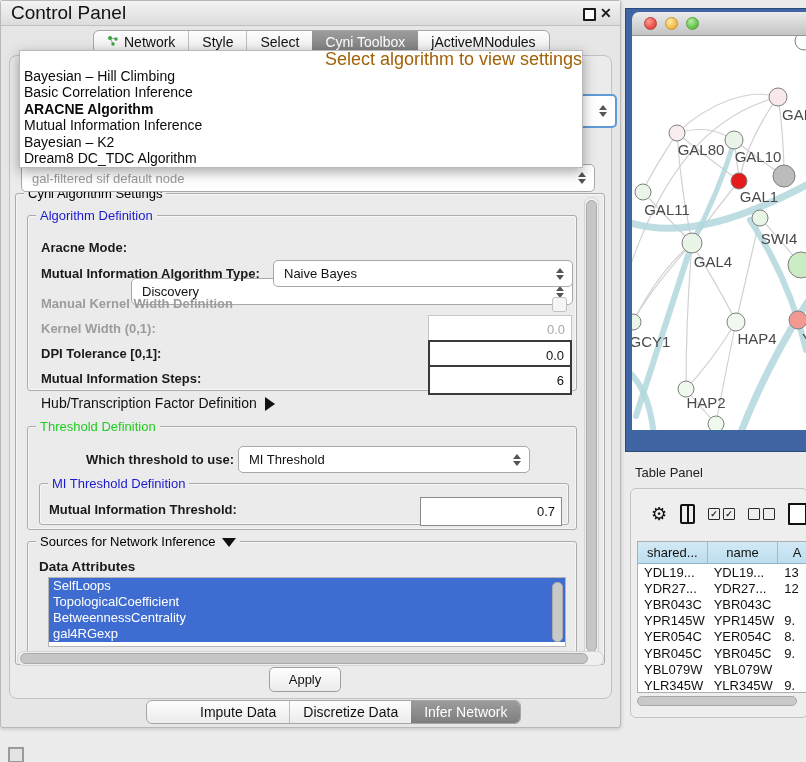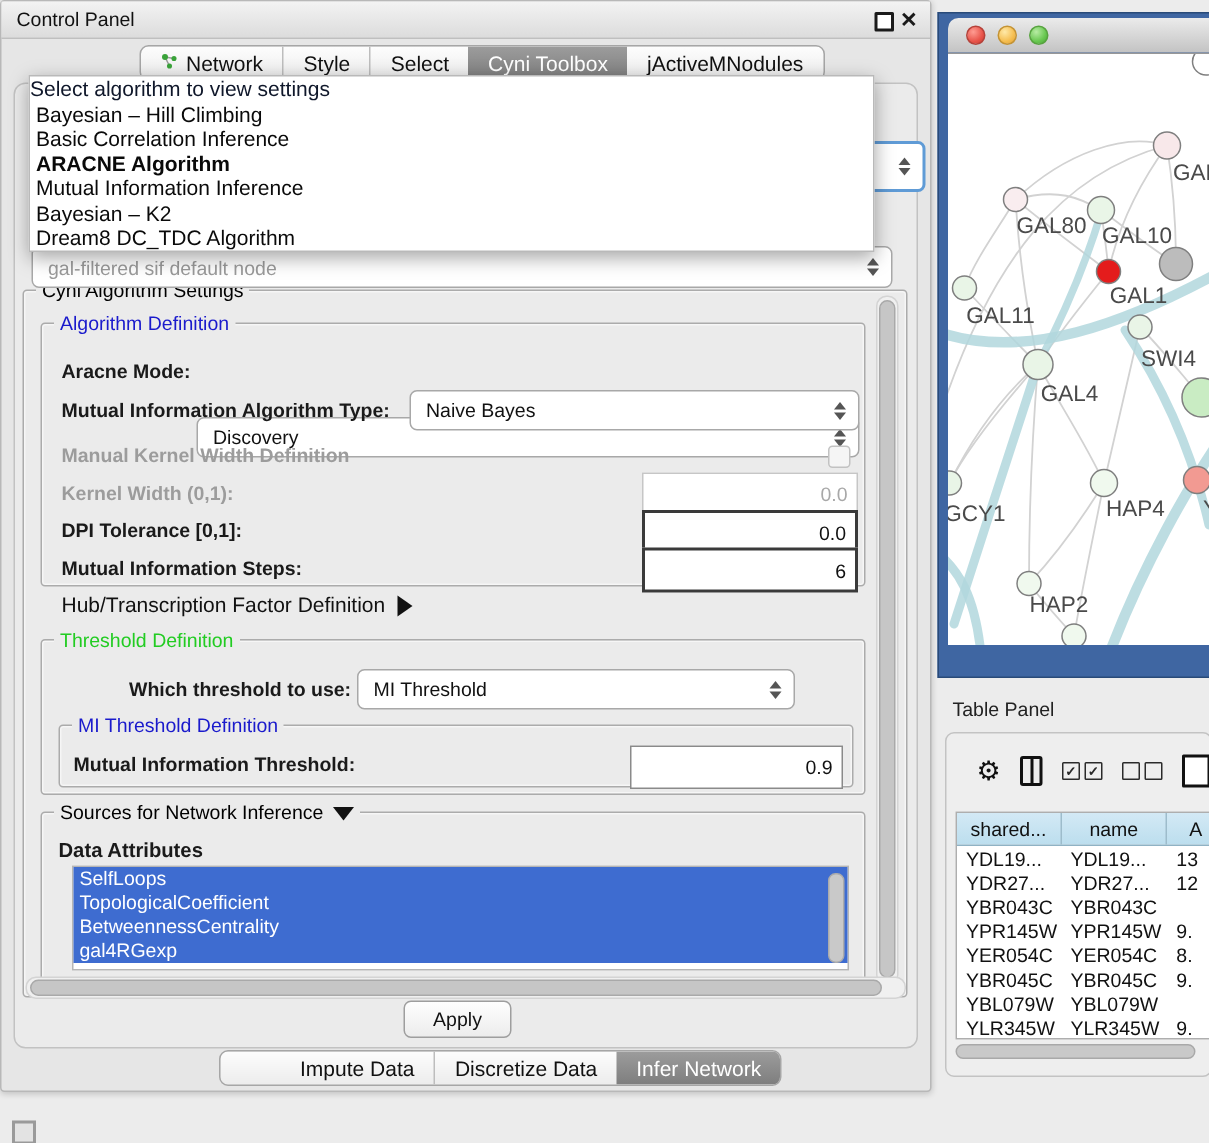--- a/index.html
+++ b/index.html
@@ -6,21 +6,21 @@
   body{width:806px;height:762px;position:relative;overflow:hidden;
        background:#ececec;font-family:"Liberation Sans",sans-serif;
        -webkit-font-smoothing:antialiased;}
   .abs{position:absolute;}
 
   
   #cp{left:0;top:8;width:619px;height:726px;background:#e6e6e6;
       border:1px solid #b8b8b8;border-radius:3px;box-shadow:0 1px 4px rgba(0,0,0,.18);}
   #cp-titlebar{left:0;top:0;right:0;height:24px;
       background:linear-gradient(#f3f3f3,#dcdcdc);border-bottom:1px solid #bfbfbf;}
-  #cp-title{left:10px;top:0;line-height:24px;font-size:13px;color:#111;}
+  #cp-title{left:10px;top:0;line-height:24px;font-size:19px;color:#111;}
   .float-ico{left:582px;top:7px;width:9px;height:9px;border:2px solid #1a1a1a;border-radius:1px;background:#fff;}
   .close-ico{left:599px;top:2px;font-size:14px;font-weight:bold;color:#1a1a1a;line-height:20px;}
 
   
   .tabbar{display:flex;align-items:stretch;background:linear-gradient(#fdfdfd,#ececec);
       border:1px solid #a6a6a6;border-radius:6px;overflow:hidden;height:22px;}
   .tab{display:flex;align-items:center;gap:5px;padding:0 13px;font-size:14px;color:#111;
       border-left:1px solid #bdbdbd;white-space:nowrap;}
   .tab:first-child{border-left:none;}
   .tab.sel{background:linear-gradient(#9c9c9c,#7e7e7e);color:#fff;border-left:none;}
@@ -72,21 +72,21 @@
 
   
   #set-vscroll{left:583px;top:196px;width:13px;height:458px;background:#f0f0f0;border:1px solid #d4d4d4;border-radius:7px;z-index:2;}
   #set-vscroll .thumb{position:absolute;left:1px;top:2px;width:9px;height:450px;background:#c6c6c6;border:1px solid #a9a9a9;border-radius:6px;}
   #set-hscroll{left:16px;top:650px;width:585px;height:13px;background:#f0f0f0;border:1px solid #d4d4d4;border-radius:7px;z-index:3;}
   #set-hscroll .thumb{position:absolute;left:2px;top:1px;height:9px;width:566px;background:#c6c6c6;border:1px solid #a9a9a9;border-radius:6px;}
 
   
   #algo-popup{left:18px;top:49px;width:562px;height:116px;background:#fff;border:1px solid #b9b9b9;
       box-shadow:0 4px 12px rgba(0,0,0,.35);z-index:10;}
-  #popup-placeholder{height:17px;line-height:17px;text-align:left;font-size:14px;color:#0f172a;}
+  #popup-placeholder{height:17px;line-height:17px;text-align:right;font-size:18px;color:#a16207;}
   .popup-item{height:16.4px;line-height:16.4px;font-size:14px;color:#0a0a0a;padding-left:4px;white-space:nowrap;}
   .popup-item.bold{font-weight:bold;}
 
   
   #apply-btn{left:268px;top:666px;width:70px;height:23px;background:linear-gradient(#fefefe,#ececec);
       border:1px solid #9e9e9e;border-radius:5px;font-size:13px;color:#111;
       display:flex;align-items:center;justify-content:center;z-index:3;}
 
   
   #netwin{left:625px;top:8px;width:185px;height:444px;background:#3f66a2;border:1px solid #294a78;
@@ -206,21 +206,21 @@
   </div>
   <div class="lbl" style="left:85px;top:451px;z-index:2;">Which threshold to use:</div>
   <div class="combo" style="left:237px;top:445px;width:290px;height:25px;z-index:2;">
     <span class="val">MI Threshold</span>
     <span class="stepper"></span>
   </div>
   <div class="group" style="left:38px;top:482px;width:528px;height:40px;z-index:2;">
     <span class="gtitle blue">MI Threshold Definition</span>
   </div>
   <div class="lbl" style="left:48px;top:501px;z-index:3;">Mutual Information Threshold:</div>
-  <div class="field mid" style="left:419px;top:496px;width:128px;height:21px;z-index:3;">0.9</div>
+  <div class="field mid" style="left:419px;top:496px;width:128px;height:21px;z-index:3;">0.7</div>
 
   <div class="group" style="left:26px;top:540px;width:548px;height:116px;z-index:1;">
     <span class="gtitle"><span>Sources for Network Inference</span><span class="tri-down"></span></span>
   </div>
   <div class="lbl" style="left:38px;top:558px;font-size:13.5px;z-index:2;">Data Attributes</div>
   <div id="attr-list" class="abs">
     <div id="attr-items">
         <div class="attr-item">SelfLoops</div>
         <div class="attr-item">TopologicalCoefficient</div>
         <div class="attr-item">BetweennessCentrality</div>

